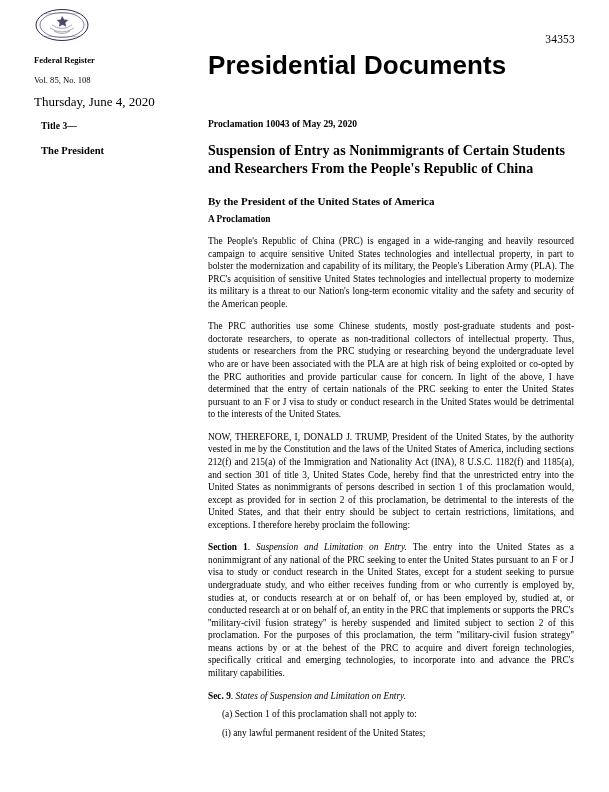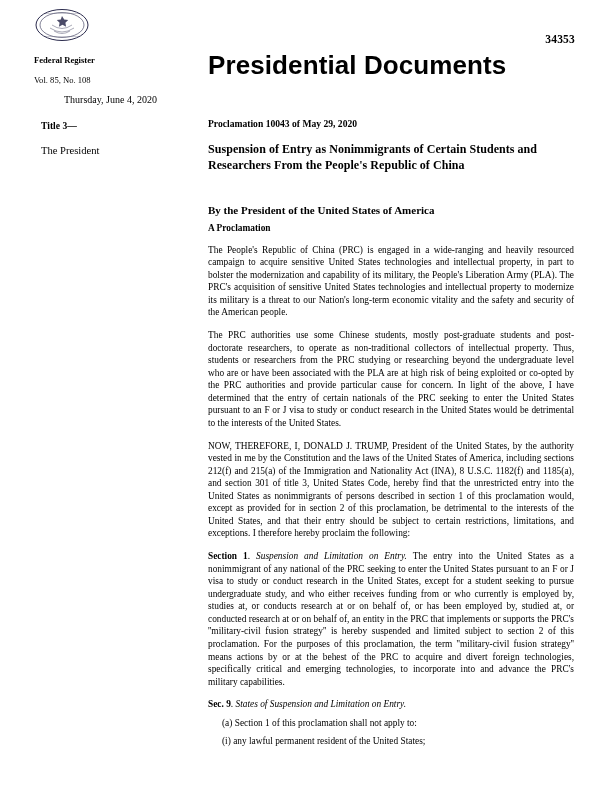--- a/index.html
+++ b/index.html
@@ -33,21 +33,21 @@
   }
   .seal svg { display: block; }
 
   
   .page-number {
     position: absolute;
     right: 34px;
     top: 33px;
     font-family: "Liberation Serif", serif;
     font-size: 11.5px;
-    font-weight: bold;
+    font-weight: normal;
     letter-spacing: 0.2px;
   }
 
   
   .masthead-title {
     position: absolute;
     left: 208px;
     top: 50px;
     font-family: Liberation Sans, sans-serif;
     font-size: 26px;
@@ -67,58 +67,57 @@
   .fr-title {
     font-weight: bold;
     font-size: 8.6px;
     margin-bottom: 9px;
   }
   .fr-vol {
     margin-bottom: 9px;
     font-size: 8.6px;
   }
   .fr-date {
-    font-size: 10px;
-    margin-left: 30px;
+    font-size: 13px;
   }
 
   
   .title3 {
     position: absolute;
     left: 41px;
     top: 120px;
     font-size: 9.6px;
     font-weight: bold;
   }
   .thepresident {
     position: absolute;
     left: 41px;
     top: 145px;
     font-size: 10.6px;
-    font-weight: normal;
+    font-weight: bold;
   }
 
   
   .body-col {
     position: absolute;
     left: 208px;
     top: 118px;
     width: 366px;
   }
 
   .proc-line {
     font-size: 9.6px;
     font-weight: bold;
     margin-bottom: 13px;
   }
   .doc-heading {
-    font-size: 12px;
+    font-size: 14px;
     font-weight: bold;
     line-height: 1.32;
-    margin-bottom: 30px;
+    margin-bottom: 16px;
     letter-spacing: 0.05px;
   }
   .byline {
     font-size: 11px;
     font-weight: bold;
     margin-bottom: 7px;
   }
   .subhead {
     font-size: 9.4px;
     font-weight: bold;

